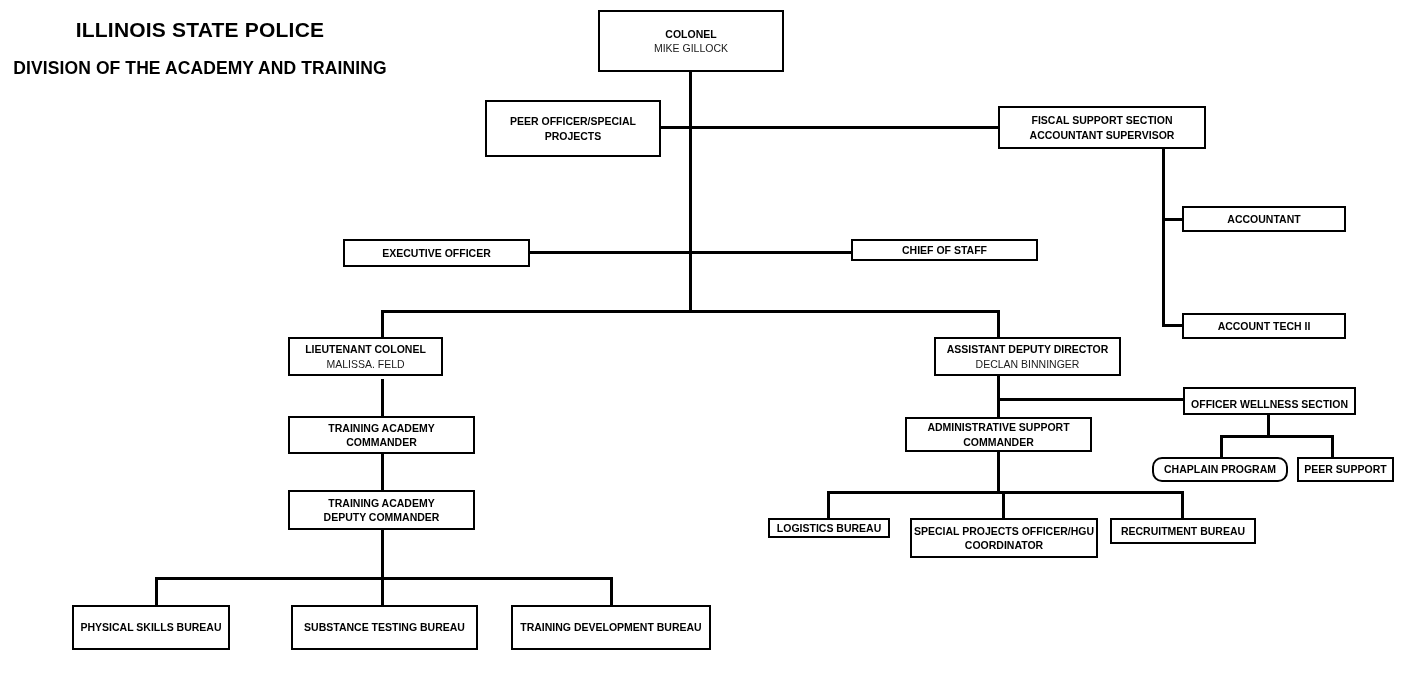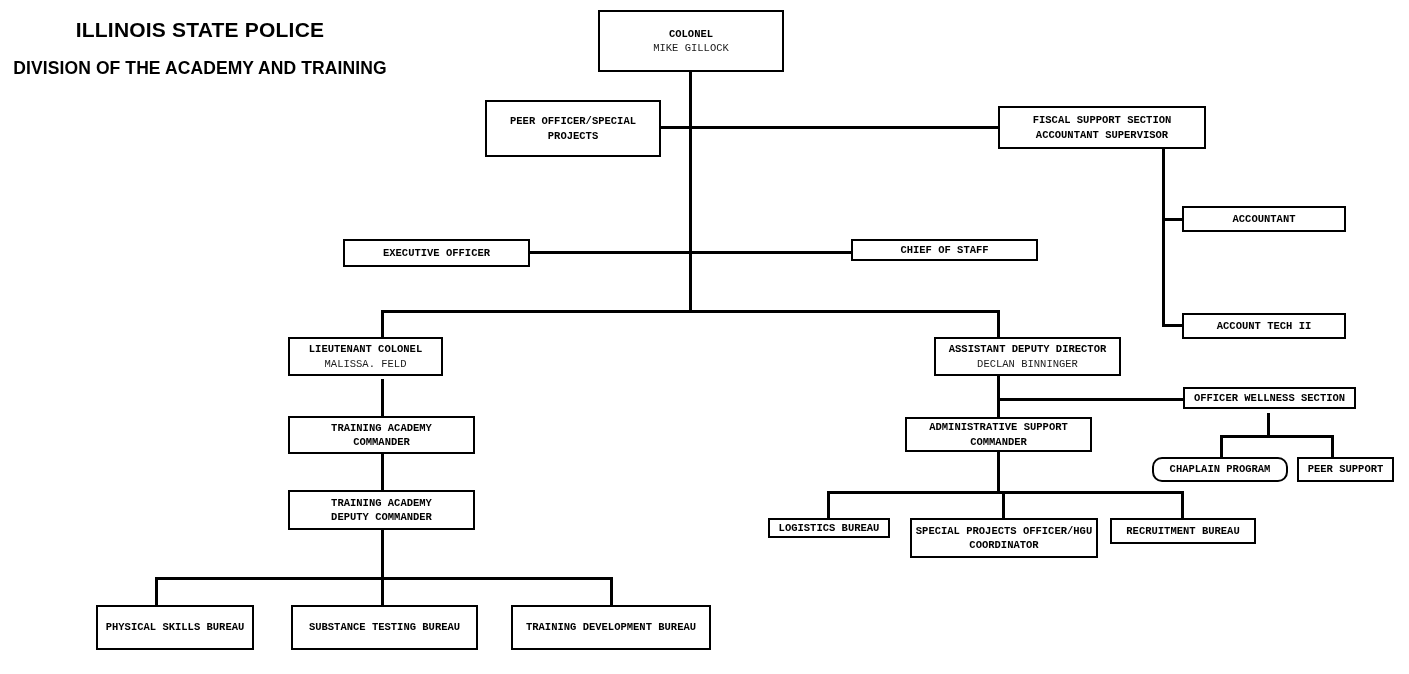--- a/index.html
+++ b/index.html
@@ -46,21 +46,20 @@
     box-sizing: border-box;
     border: 2.5px solid #000000;
     background: #ffffff;
     display: flex;
     flex-direction: column;
     align-items: center;
     justify-content: center;
     text-align: center;
     padding: 2px 20px;
     z-index: 3;
-    font-family: Liberation Mono, monospace;
   }
   .node .t1 {
     font-size: 10.5px;
     font-weight: bold;
     color: #000000;
     line-height: 1.35;
     white-space: nowrap;
   }
   .node .t2 {
     font-size: 10.5px;
@@ -165,21 +164,21 @@
   <div class="node" style="left:288px; top:416px; width:187px; height:38px;">
     <div class="t1">TRAINING ACADEMY</div>
     <div class="t1">COMMANDER</div>
   </div>
 
   <div class="node" style="left:288px; top:490px; width:187px; height:40px;">
     <div class="t1">TRAINING ACADEMY</div>
     <div class="t1">DEPUTY COMMANDER</div>
   </div>
 
-  <div class="node" style="left:96px; top:605px; width:158px; height:45px;">
+  <div class="node" style="left:72px; top:605px; width:158px; height:45px;">
     <div class="t1">PHYSICAL SKILLS BUREAU</div>
   </div>
 
   <div class="node" style="left:291px; top:605px; width:187px; height:45px;">
     <div class="t1">SUBSTANCE TESTING BUREAU</div>
   </div>
 
   <div class="node" style="left:511px; top:605px; width:200px; height:45px;">
     <div class="t1">TRAINING DEVELOPMENT BUREAU</div>
   </div>
@@ -187,21 +186,21 @@
   <div class="node" style="left:934px; top:337px; width:187px; height:39px;">
     <div class="t1">ASSISTANT DEPUTY DIRECTOR</div>
     <div class="t2">DECLAN BINNINGER</div>
   </div>
 
   <div class="node" style="left:905px; top:417px; width:187px; height:35px;">
     <div class="t1">ADMINISTRATIVE SUPPORT</div>
     <div class="t1">COMMANDER</div>
   </div>
 
-  <div class="node" style="left:1183px; top:387px; width:173px; height:22px;justify-content:flex-end;">
+  <div class="node" style="left:1183px; top:387px; width:173px; height:28px;justify-content:flex-end;">
     <div class="t1">OFFICER WELLNESS SECTION</div>
   </div>
 
   <div class="node" style="left:1152px; top:457px; width:136px; height:25px;border-radius:10px;">
     <div class="t1">CHAPLAIN PROGRAM</div>
   </div>
 
   <div class="node" style="left:1297px; top:457px; width:97px; height:25px;">
     <div class="t1">PEER SUPPORT</div>
   </div>

